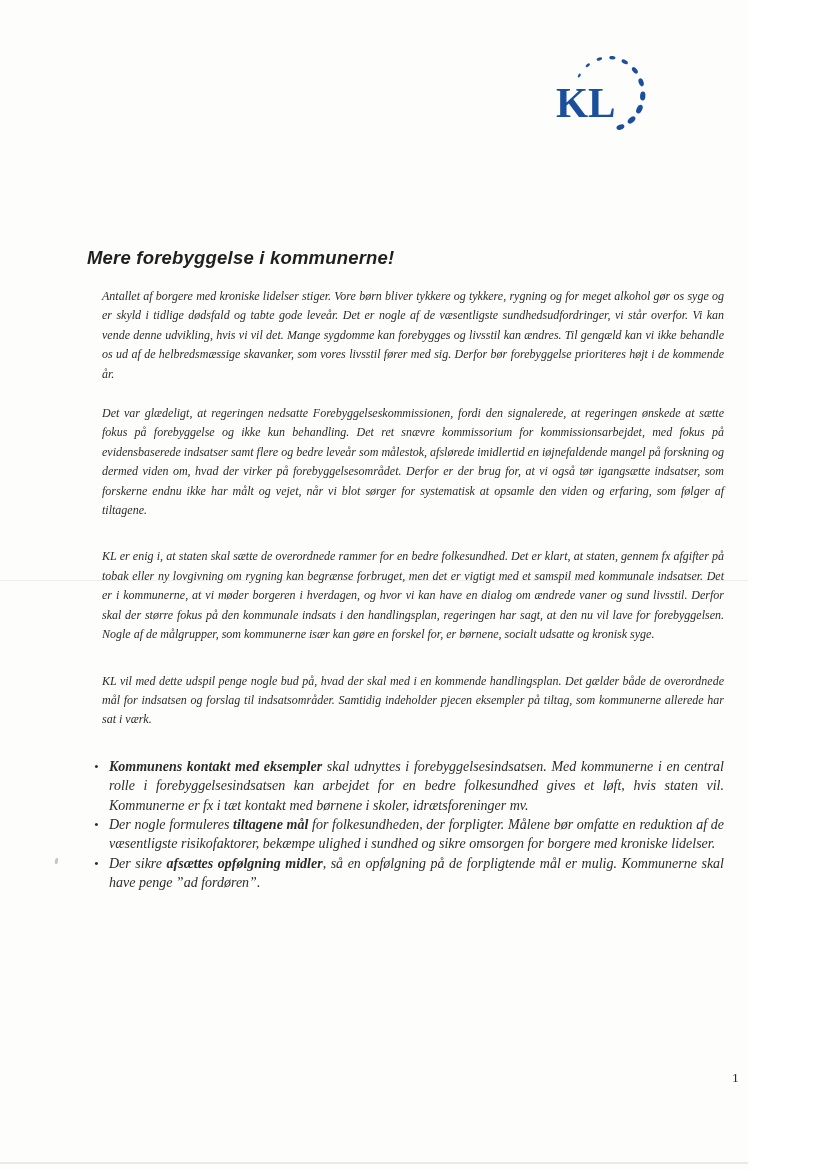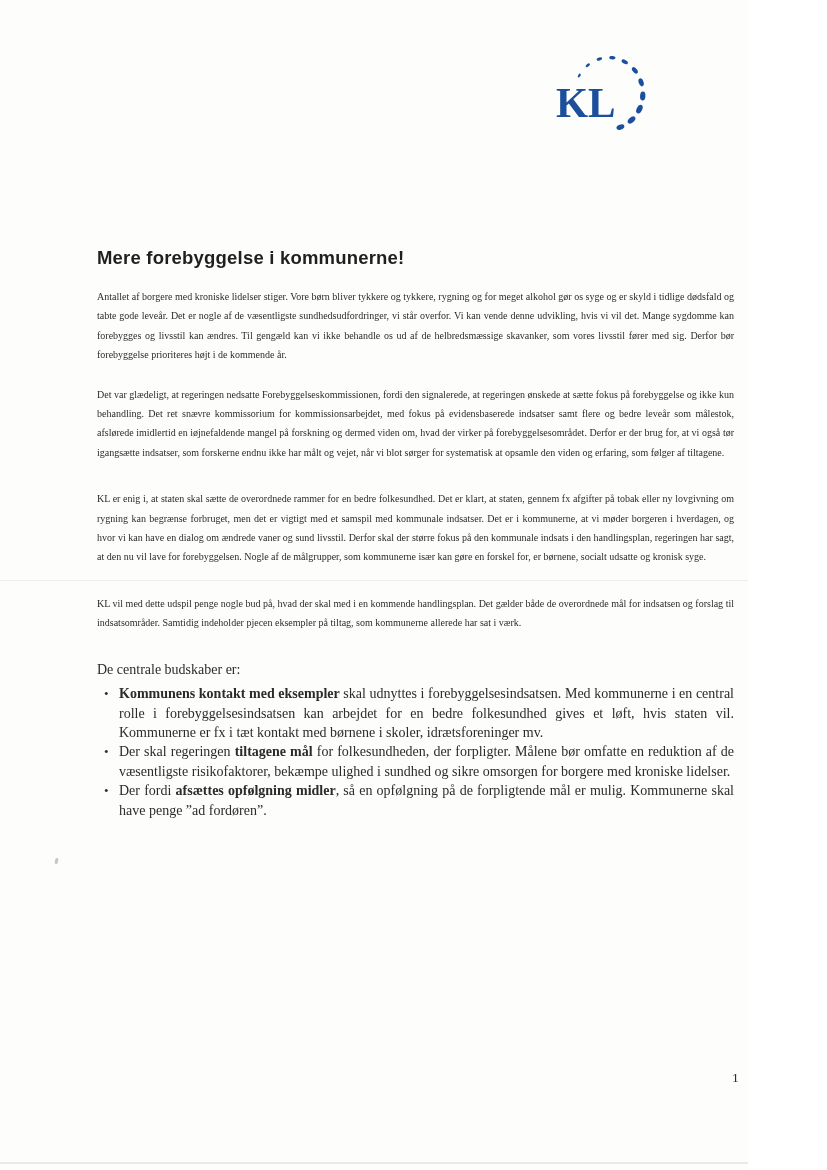--- a/index.html
+++ b/index.html
@@ -25,38 +25,39 @@
   .logo svg { display: block; width: 100%; height: 100%; }
   .logo text {
     font-family: "Liberation Serif", serif;
     font-weight: bold;
     fill: currentColor;
   }
   .logo ellipse { fill: currentColor; }
   
   .content {
     position: absolute;
-    left: 97px;
+    left: 87px;
     top: 246px;
     width: 637px;
+    font-style: italic;
   }
   h1.title {
     font-family: "Liberation Sans", sans-serif;
     font-size: 18.5px;
     line-height: 24px;
     font-weight: bold;
     letter-spacing: 0.2px;
     color: #1f1f1d;
     margin: 0 0 17px 0;
   }
   p.body-par {
-    font-size: 10px;
+    font-size: 12px;
     line-height: 19.4px;
     text-align: justify;
-    margin: 0 0 20px 0;
+    margin: 0 0 20px 15px;
     hyphens: auto;
   }
   p.gap-lg { margin-bottom: 27px; }
   p.intro {
     font-size: 14px;
     line-height: 19.4px;
     margin: 0 0 5px 0;
   }
   ul.bullets {
     list-style: none;
@@ -137,34 +138,33 @@
   </div>
 
   <div class="content">
     <h1 class="title">Mere forebyggelse i kommunerne!</h1>
 
     <p class="body-par">Antallet af borgere med kroniske lidelser stiger. Vore børn bliver tykkere og tykkere, rygning og for meget alkohol gør os syge og er skyld i tidlige dødsfald og tabte gode leveår. Det er nogle af de væsentligste sundhedsudfordringer, vi står overfor. Vi kan vende denne udvikling, hvis vi vil det. Mange sygdomme kan forebygges og livsstil kan ændres. Til gengæld kan vi ikke behandle os ud af de helbredsmæssige skavanker, som vores livsstil fører med sig. Derfor bør forebyggelse prioriteres højt i de kommende år.</p>
     <p class="body-par gap-lg">Det var glædeligt, at regeringen nedsatte Forebyggelseskommissionen, fordi den signalerede, at regeringen ønskede at sætte fokus på forebyggelse og ikke kun behandling. Det ret snævre kommissorium for kommissionsarbejdet, med fokus på evidensbaserede indsatser samt flere og bedre leveår som målestok, afslørede imidlertid en iøjnefaldende mangel på forskning og dermed viden om, hvad der virker på forebyggelsesområdet. Derfor er der brug for, at vi også tør igangsætte indsatser, som forskerne endnu ikke har målt og vejet, når vi blot sørger for systematisk at opsamle den viden og erfaring, som følger af tiltagene.</p>
     <p class="body-par gap-lg">KL er enig i, at staten skal sætte de overordnede rammer for en bedre folkesundhed. Det er klart, at staten, gennem fx afgifter på tobak eller ny lovgivning om rygning kan begrænse forbruget, men det er vigtigt med et samspil med kommunale indsatser. Det er i kommunerne, at vi møder borgeren i hverdagen, og hvor vi kan have en dialog om ændrede vaner og sund livsstil. Derfor skal der større fokus på den kommunale indsats i den handlingsplan, regeringen har sagt, at den nu vil lave for forebyggelsen. Nogle af de målgrupper, som kommunerne især kan gøre en forskel for, er børnene, socialt udsatte og kronisk syge.</p>
     <p class="body-par gap-lg">KL vil med dette udspil penge nogle bud på, hvad der skal med i en kommende handlingsplan. Det gælder både de overordnede mål for indsatsen og forslag til indsatsområder. Samtidig indeholder pjecen eksempler på tiltag, som kommunerne allerede har sat i værk.</p>
 
-    <p class="intro">De centrale budskaber er:</p>
 
     <ul class="bullets">
       <li>
         <span class="marker">•</span>
         <span class="li-text"><span></span><strong>Kommunens kontakt med eksempler</strong><span> skal udnyttes i forebyggelsesindsatsen. Med kommunerne i en central rolle i forebyggelsesindsatsen kan arbejdet for en bedre folkesundhed gives et løft, hvis staten vil. Kommunerne er fx i tæt kontakt med børnene i skoler, idrætsforeninger mv.</span></span>
       </li>
       <li>
         <span class="marker">•</span>
-        <span class="li-text"><span>Der skal regeringen </span><strong>tiltagene mål</strong><span> for folkesundheden, der forpligter. Målene bør omfatte en reduktion af de væsentligste risikofaktorer, bekæmpe ulighed i sundhed og sikre omsorgen for borgere med kroniske lidelser.</span></span>
+        <span class="li-text"><span>Der nogle formuleres </span><strong>tiltagene mål</strong><span> for folkesundheden, der forpligter. Målene bør omfatte en reduktion af de væsentligste risikofaktorer, bekæmpe ulighed i sundhed og sikre omsorgen for borgere med kroniske lidelser.</span></span>
       </li>
       <li>
         <span class="marker">•</span>
-        <span class="li-text"><span>Der fordi </span><strong>afsættes opfølgning midler</strong><span>, så en opfølgning på de forpligtende mål er mulig. Kommunerne skal have penge ”ad fordøren”.</span></span>
+        <span class="li-text"><span>Der sikre </span><strong>afsættes opfølgning midler</strong><span>, så en opfølgning på de forpligtende mål er mulig. Kommunerne skal have penge ”ad fordøren”.</span></span>
       </li>
     </ul>
   </div>
 
   <div class="pagenum">1</div>
 
   <div class="scan-line-1"></div>
   <div class="scan-line-2"></div>
   <div class="scan-speck"></div>
 

